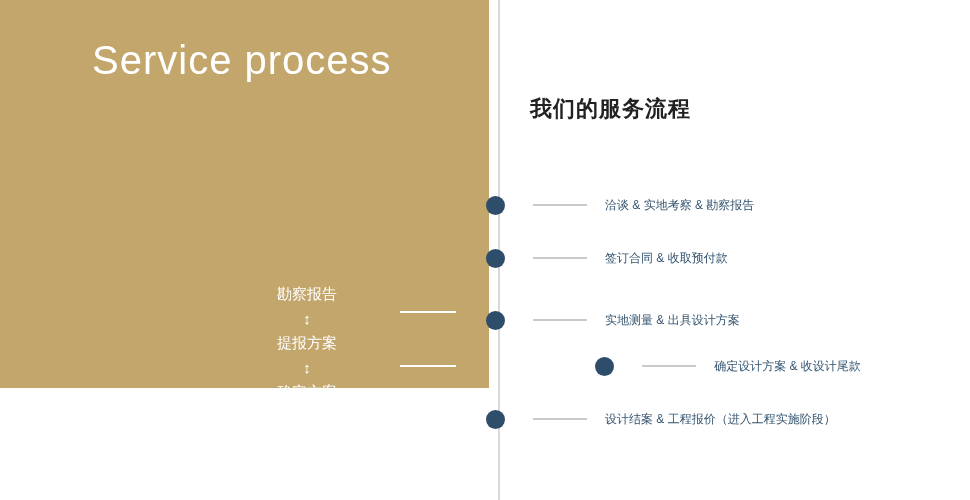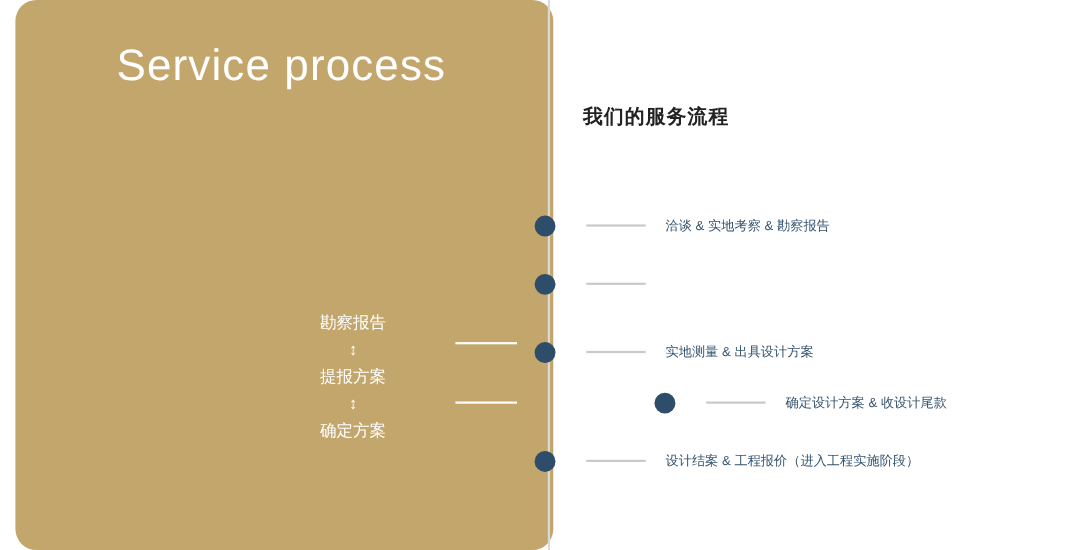--- a/index.html
+++ b/index.html
@@ -14,24 +14,23 @@
     *{box-sizing:border-box;}
     html,body{margin:0;padding:0;background:#fff;}
     .slide{
       position:relative;
       width:970px;height:500px;
       background:var(--white);
       overflow:hidden;
       font-family:"Liberation Sans","DejaVu Sans",sans-serif;
     }
     .left-panel{
-      position:absolute;left:14px;top:0;
-      width:489px;height:500px;
+      position:absolute;left:0;top:0;
+      width:489px;height:388px;
       background:var(--gold);
-      border-radius:19px;
     }
     .left-title{
       position:absolute;left:92px;top:38px;
       margin:0;
       font-size:40px;
       font-weight:300;
       letter-spacing:1px;
       color:var(--white);
     }
     .plan-flow{
@@ -51,21 +50,21 @@
     .gold-dash.d1{left:400px;top:311px;}
     .gold-dash.d2{left:400px;top:365px;}
     .timeline-line{
       position:absolute;left:498px;top:0;
       width:2px;height:500px;
       background:var(--divider);
     }
     .right-title{
       position:absolute;left:530px;top:94px;
       margin:0;
-      font-size:18px;
+      font-size:22px;
       font-weight:bold;
       color:var(--title-dark);
       letter-spacing:1px;
     }
     .step{
       position:absolute;left:0;
       width:970px;height:20px;
       display:flex;align-items:center;
       z-index:2;
     }
@@ -120,20 +119,21 @@
 
   <div class="step s1">
     <span class="dot"></span>
     <span class="tick"></span>
     <span class="label">洽谈 &amp; 实地考察 &amp; 勘察报告</span>
   </div>
 
   <div class="step s2">
     <span class="dot"></span>
     <span class="tick"></span>
+    <span class="label">签订合同 &amp; 收取预付款</span>
   </div>
 
   <div class="step s3">
     <span class="dot"></span>
     <span class="tick"></span>
     <span class="label">实地测量 &amp; 出具设计方案</span>
   </div>
 
   <div class="step s4">
     <span class="dot"></span>

